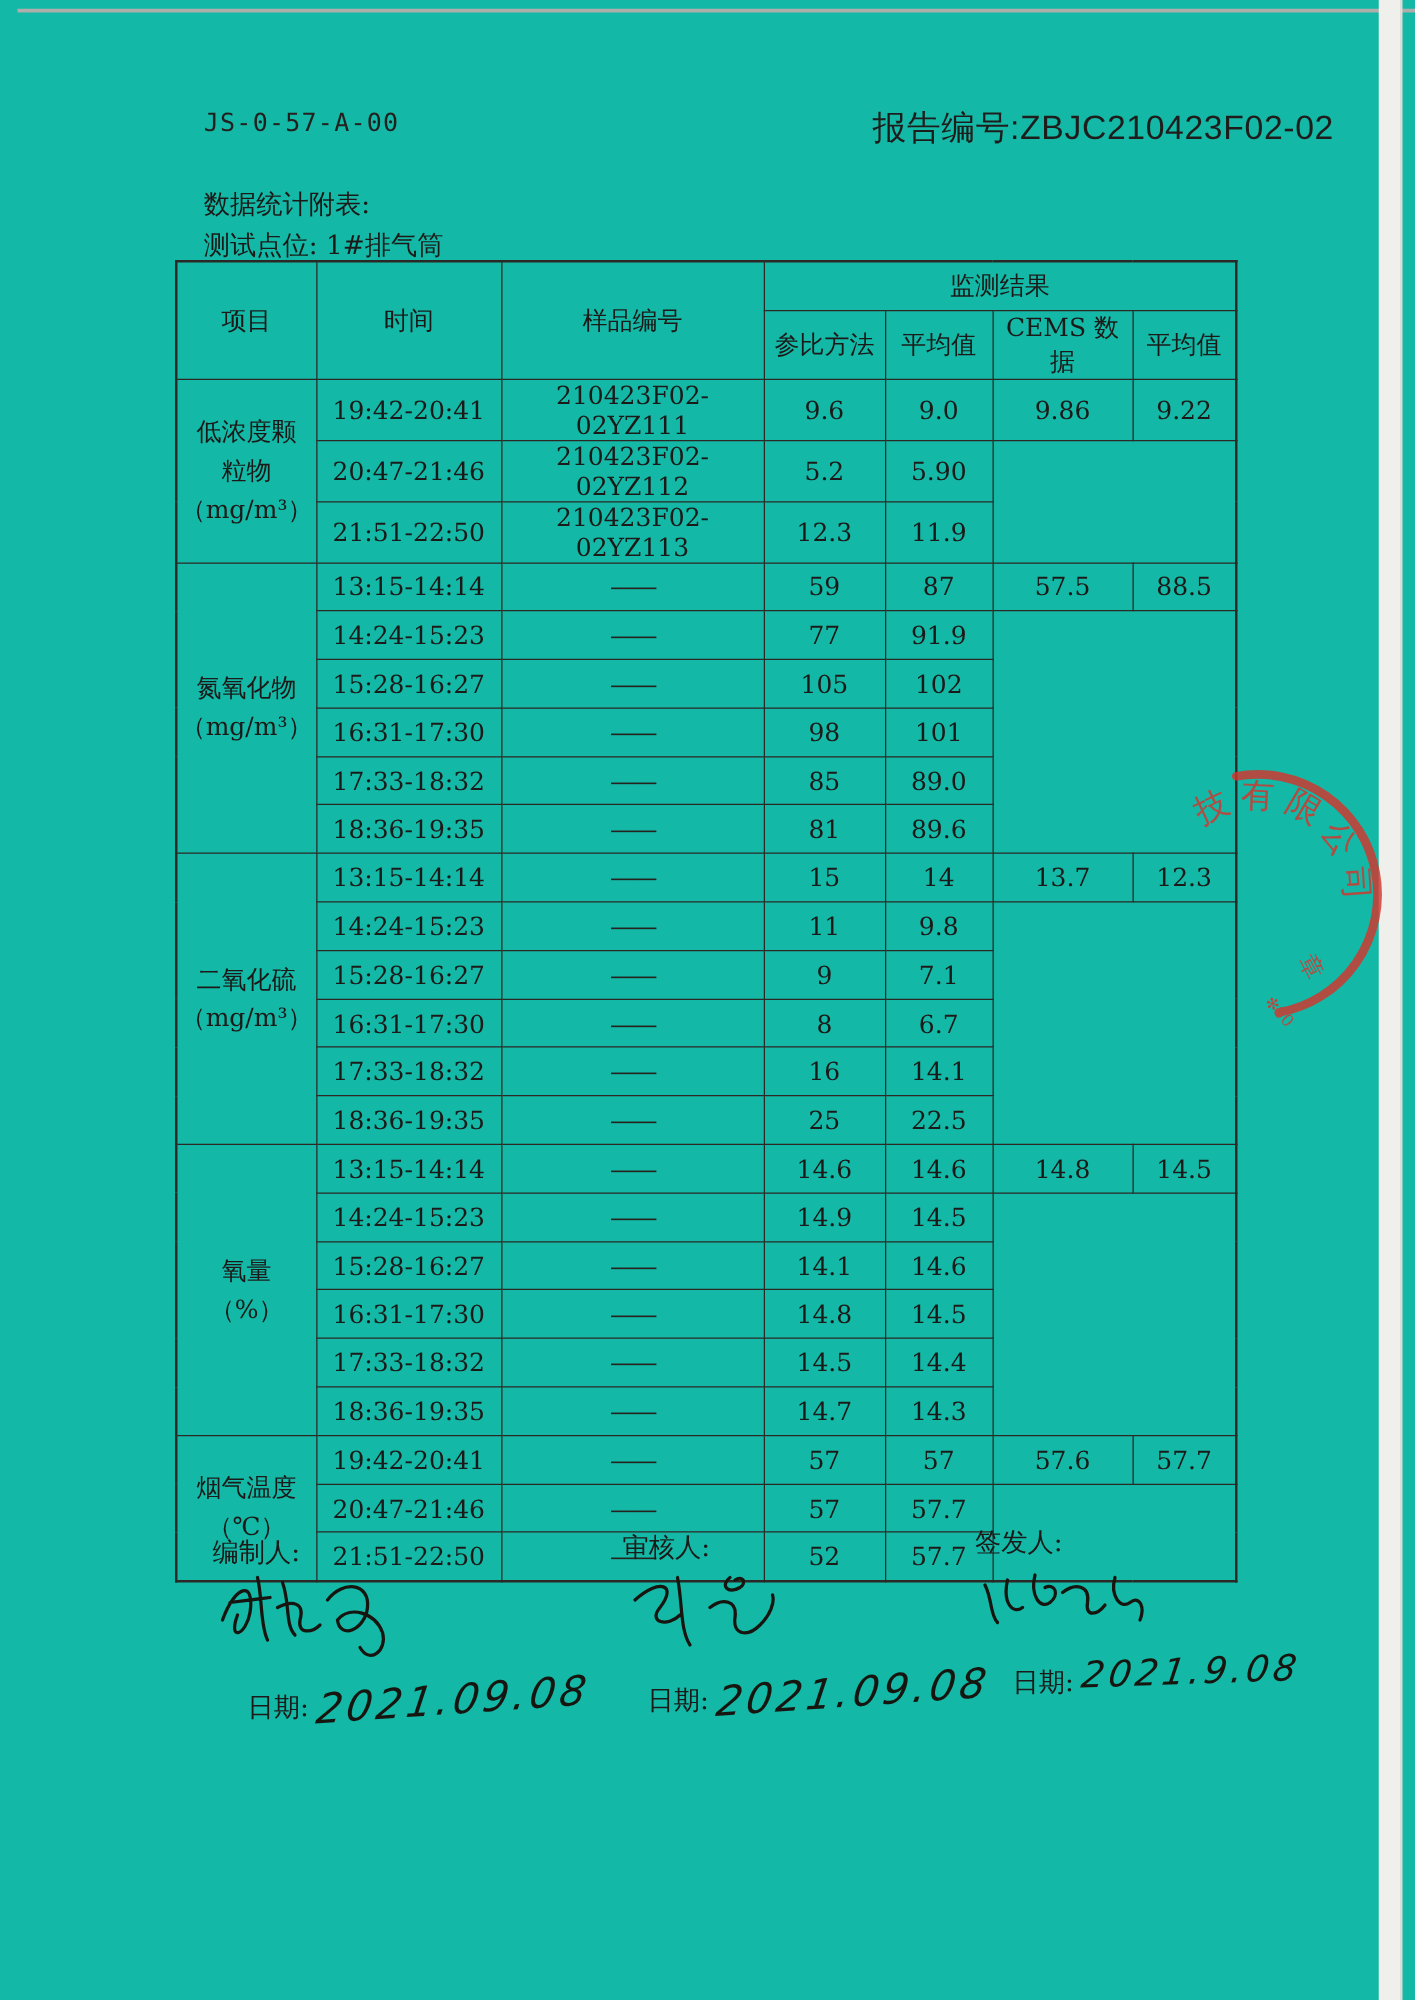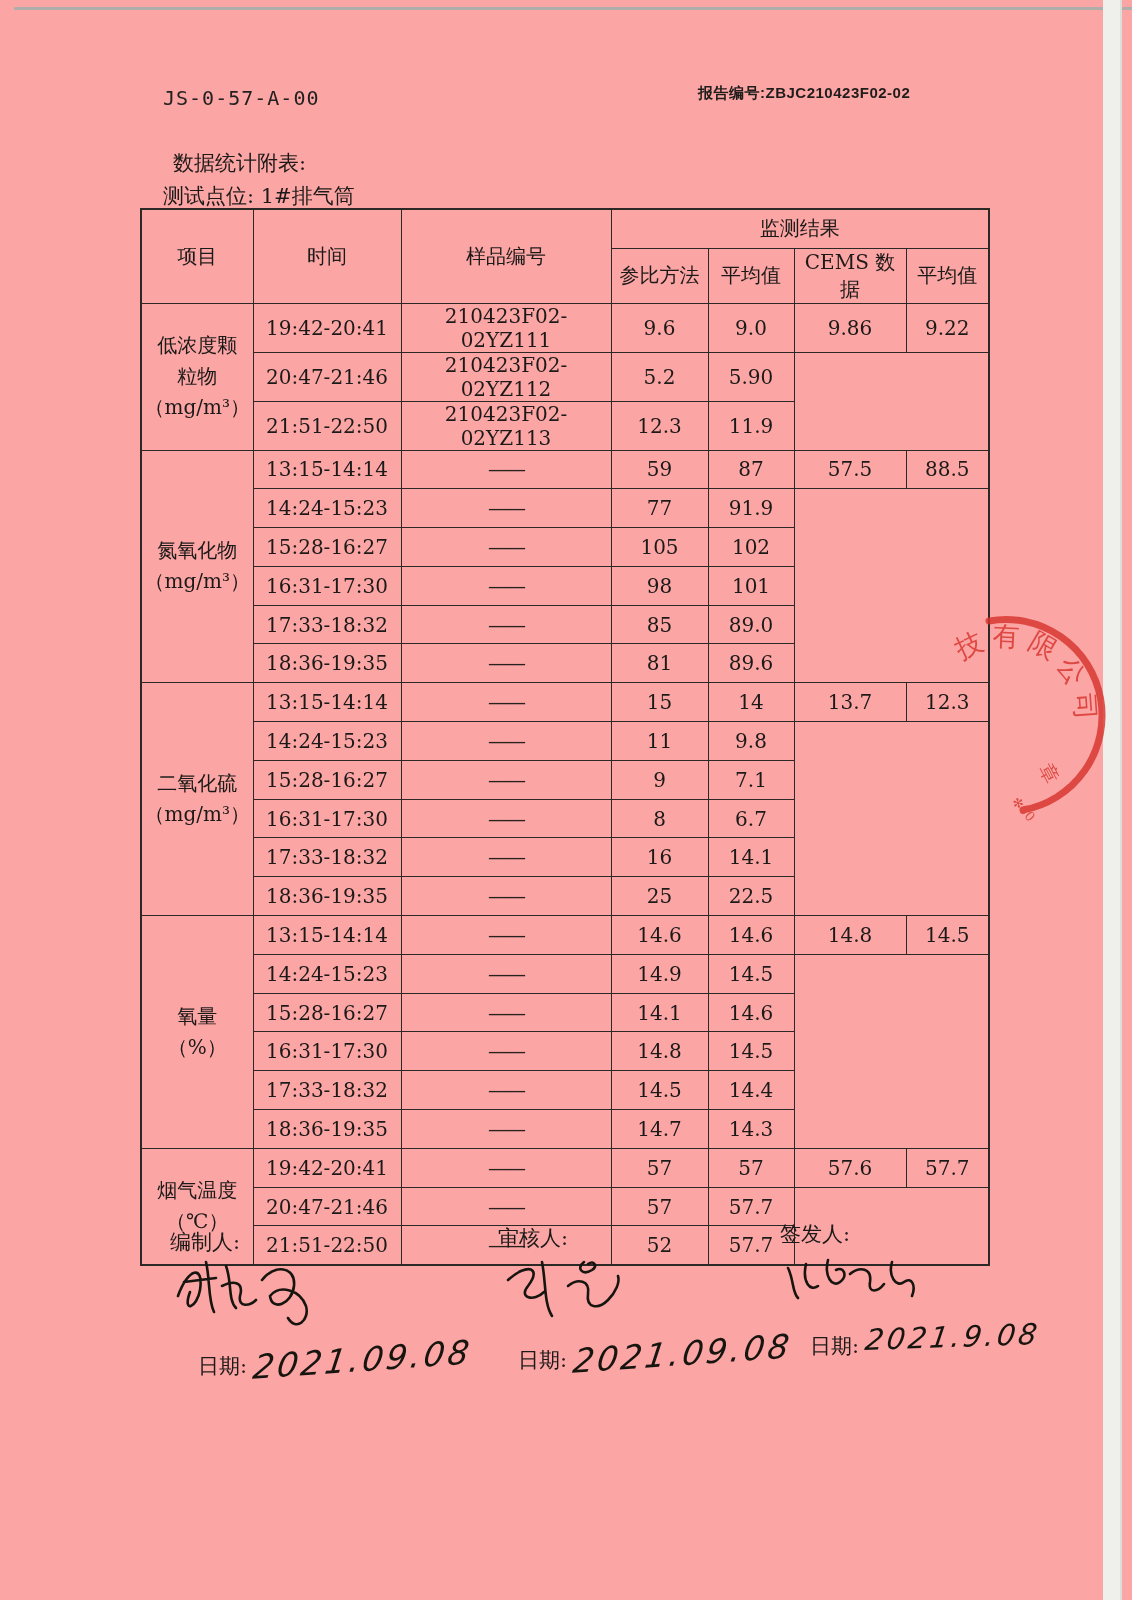--- a/index.html
+++ b/index.html
@@ -1,29 +1,29 @@
 <!DOCTYPE html>
 <html><head>
 <meta charset="utf-8">
 <style>
   * { margin:0; padding:0; box-sizing:border-box; }
   html,body { background:#9a9a98; }
   .page {
     position:relative; width:1132px; height:1600px;
-    background:#fca5a5; overflow:hidden; margin:0 auto;
+    background:#14b8a6; overflow:hidden; margin:0 auto;
     font-family:"DejaVu Serif","Liberation Serif",serif;
     color:#1c1a18;
   }
   .scan-top-line { position:absolute; top:7px; left:14px; width:1118px; height:3px; background:#aeaeab; }
   .scan-right-band { position:absolute; top:0; left:1103px; width:18px; height:1600px; background:#efefec; }
   .scan-right-line { position:absolute; top:0; left:1120px; width:2px; height:1600px; background:#dddddA; }
 
   .form-code { position:absolute; left:163px; top:86px; font-family:"DejaVu Sans Mono","Liberation Mono",monospace; font-size:20px; letter-spacing:1px; color:#23211f; }
-  .report-number { position:absolute; left:698px; top:84px; font-family:"Liberation Sans","DejaVu Sans",sans-serif; font-weight:700; font-size:15px; letter-spacing:0.5px; color:#1f1d1b; }
-  .appendix-title { position:absolute; left:173px; top:149px; font-size:21px; }
+  .report-number { position:absolute; left:698px; top:84px; font-family:"Liberation Sans","DejaVu Sans",sans-serif; font-weight:400; font-size:27px; letter-spacing:0.5px; color:#1f1d1b; }
+  .appendix-title { position:absolute; left:163px; top:149px; font-size:21px; }
   .test-point { position:absolute; left:163px; top:182px; font-size:21px; }
   .test-date { position:absolute; left:660px; top:179px; font-size:21px; }
 
   table.data-table {
     position:absolute; left:140px; top:208px; width:848px;
     border-collapse:collapse; table-layout:fixed;
     font-size:20px;
   }
   .data-table td, .data-table th {
     border:1.6px solid #2b2825; text-align:center; vertical-align:middle;

